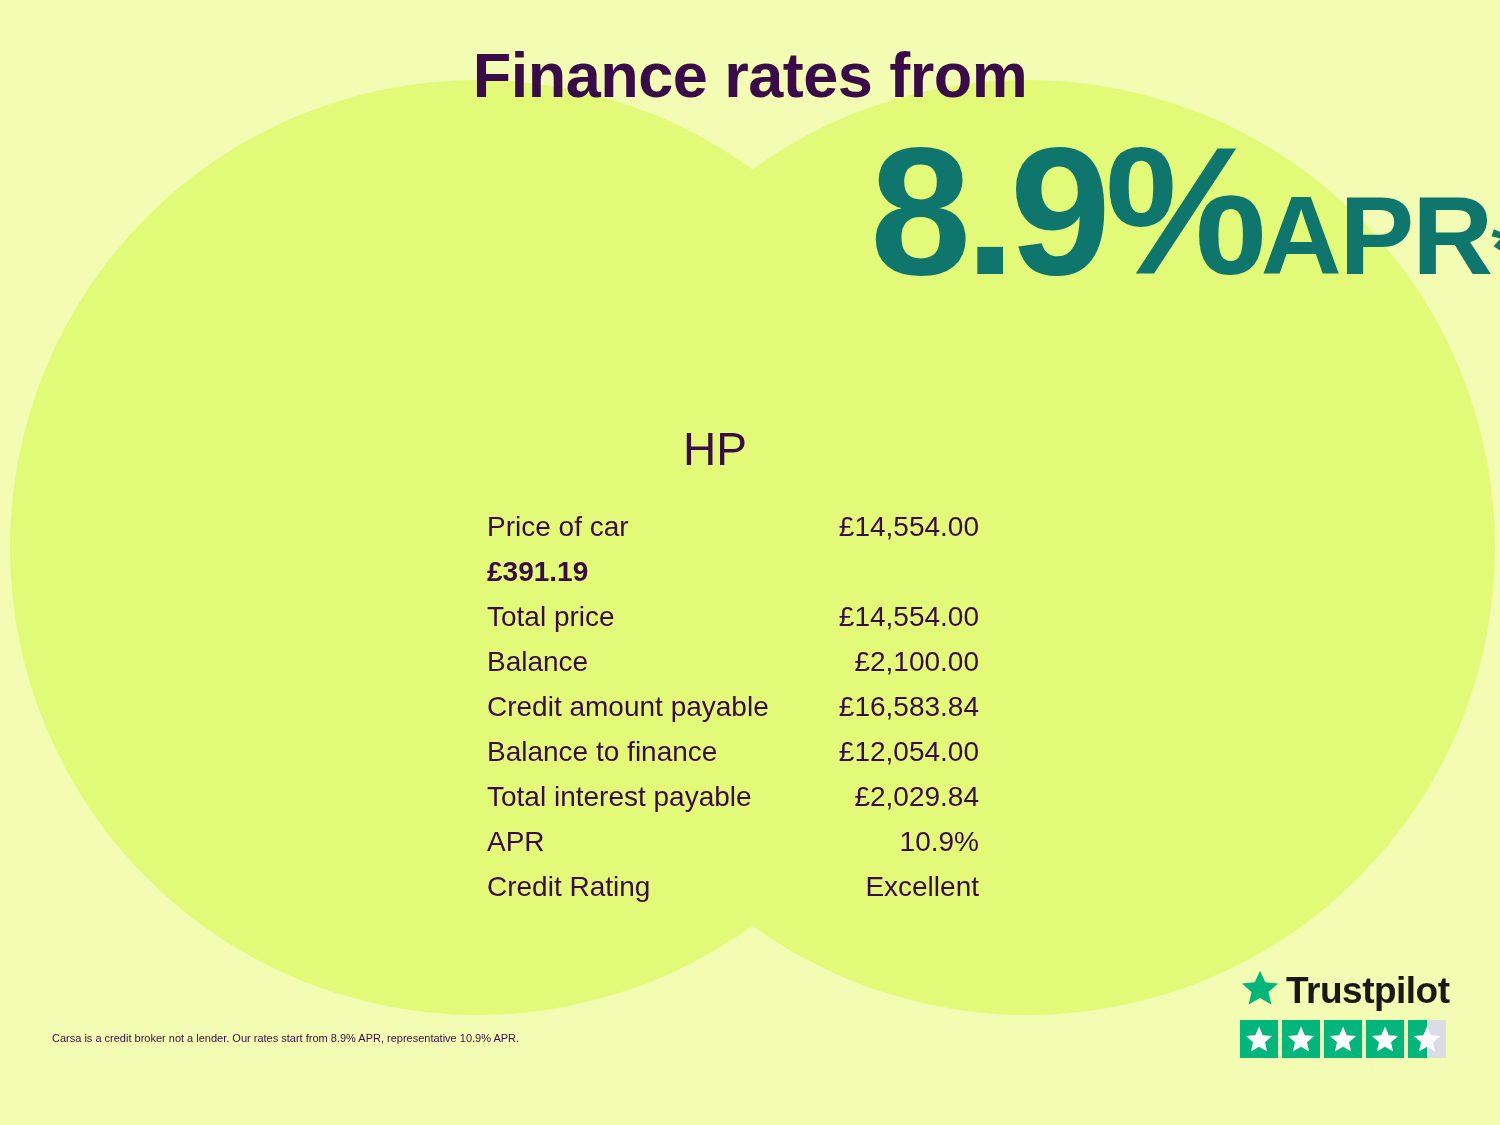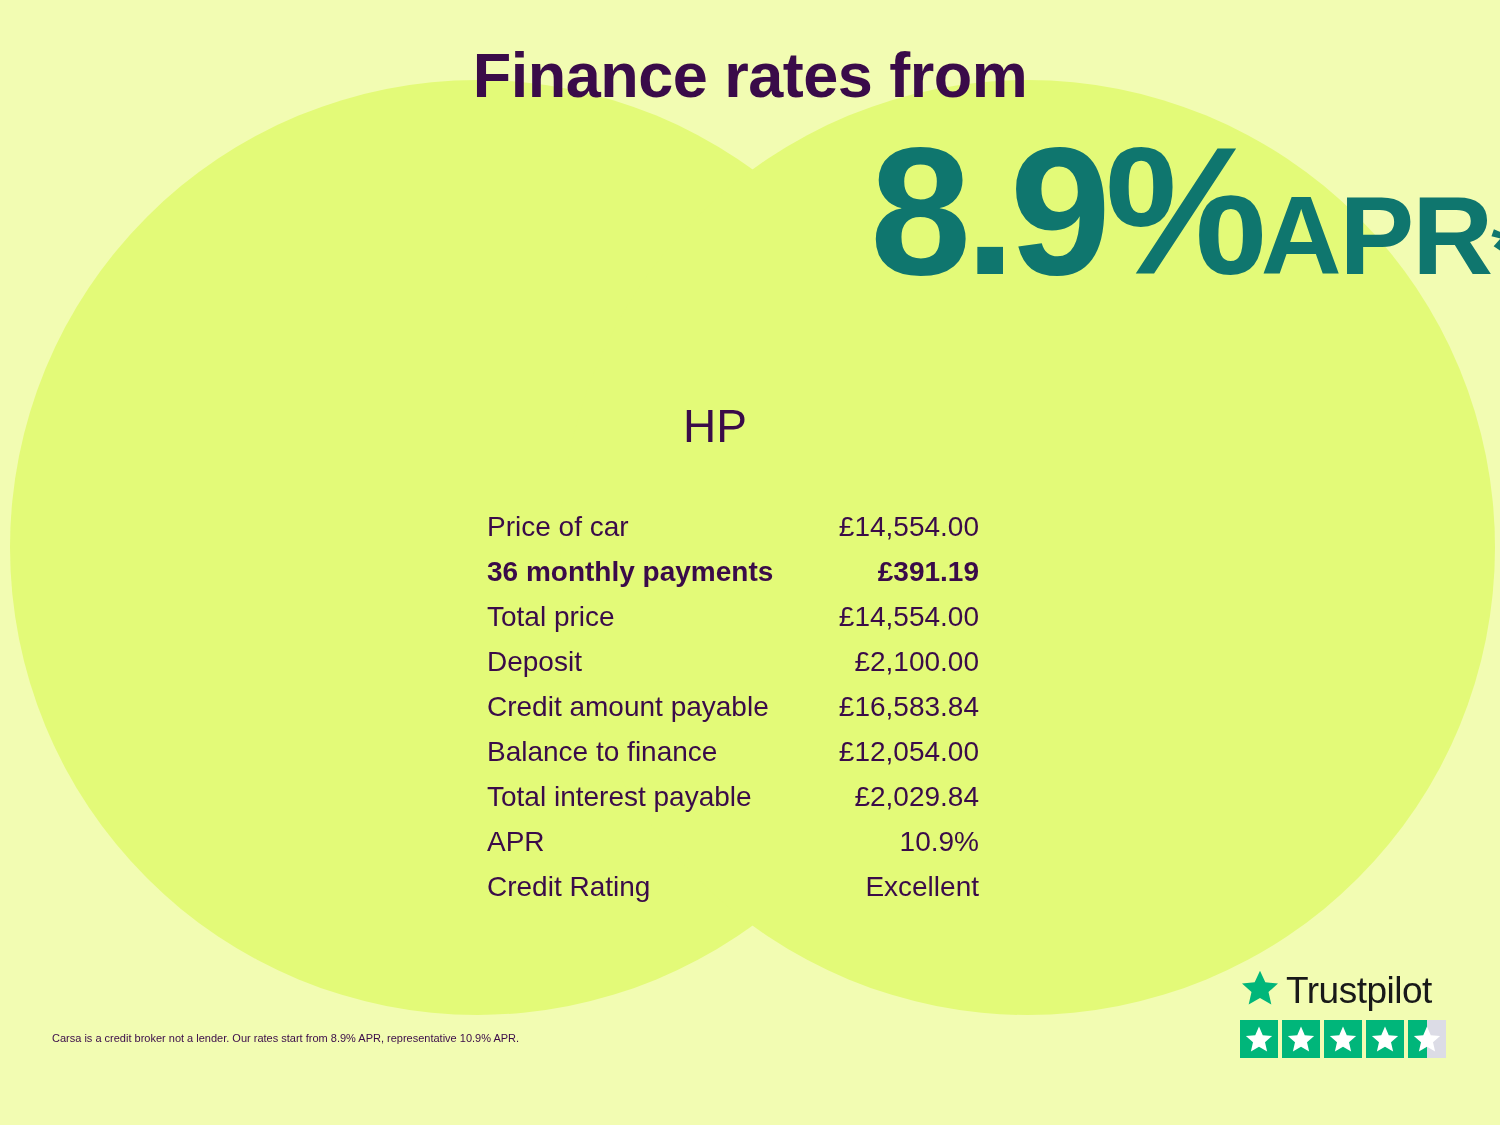--- a/index.html
+++ b/index.html
@@ -85,21 +85,21 @@
     vertical-align: baseline;
   }
   .rate-star {
     font-size: 74px;
     font-weight: 700;
     vertical-align: baseline;
   }
 
   .product-title {
     position: absolute;
-    top: 399px;
+    top: 422px;
     left: 0;
     width: 1430px;
     text-align: center;
     font-size: 46px;
     font-weight: 400;
     color: #3a0b49;
   }
 
   .table {
     position: absolute;
@@ -146,21 +146,21 @@
     width: 212px;
   }
   .tp-head {
     display: flex;
     align-items: center;
     gap: 6px;
     margin-bottom: 8px;
   }
   .tp-name {
     font-size: 37px;
-    font-weight: 400;
+    font-weight: 700;
     color: #191919;
     letter-spacing: -0.5px;
     line-height: 1;
   }
   .tp-stars {
     display: flex;
     gap: 4px;
   }
   .tp-star {
     width: 38px;
@@ -192,29 +192,28 @@
     </div>
 
     <div class="product-title">HP</div>
 
     <div class="table">
       <div class="row">
         <span class="label">Price of car</span>
         <span class="value">£14,554.00</span>
       </div>
       <div class="row bold">
-        <span class="label">36 monthly payments</span>
         <span class="value">£391.19</span>
       </div>
       <div class="row">
         <span class="label">Total price</span>
         <span class="value">£14,554.00</span>
       </div>
       <div class="row">
-        <span class="label">Deposit</span>
+        <span class="label">Balance</span>
         <span class="value">£2,100.00</span>
       </div>
       <div class="row">
         <span class="label">Credit amount payable</span>
         <span class="value">£16,583.84</span>
       </div>
       <div class="row">
         <span class="label">Balance to finance</span>
         <span class="value">£12,054.00</span>
       </div>

